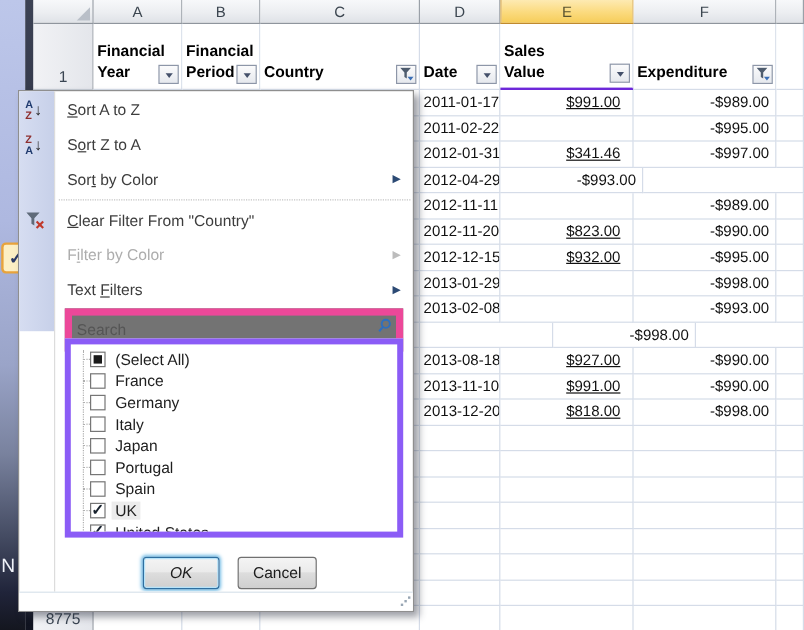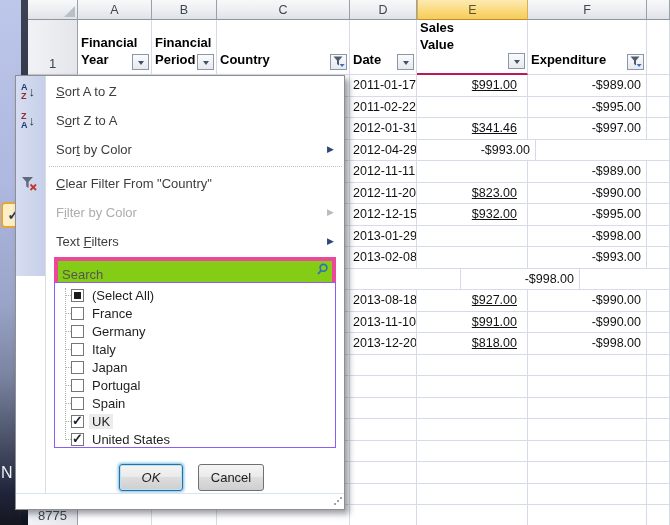--- a/index.html
+++ b/index.html
@@ -33,21 +33,21 @@
 
   .row1{height:55px;}
   .gutter{background:linear-gradient(90deg,#f1f2f5,#e4e6eb);
     border-right:1px solid #9aa0a8;border-bottom:1px solid #c6ccd4;
     font-size:13px;color:#3a4552;display:flex;align-items:flex-end;justify-content:center;padding-bottom:3px;}
   .grow .gutter{align-items:center;padding-bottom:0;}
   .hcell{position:relative;border-right:1px solid #d5dce8;border-bottom:1px solid #d5dce8;
     background:#fff;font-weight:700;font-size:13px;color:#000;
     display:flex;flex-direction:column;justify-content:flex-end;
     padding:0 2px 6px 3px;line-height:17px;}
-  .hcell.active{border-bottom:2px solid #be185d;padding-bottom:20px;}
+  .hcell.active{border-bottom:2px solid #6d28d9;padding-bottom:5px;}
   .hbtn{position:absolute;right:2px;bottom:4px;width:17px;height:16px;
     border:1px solid #8d96a8;background:linear-gradient(#fbfbfc,#e6e9ee);
     display:flex;align-items:center;justify-content:center;}
   .dd{width:0;height:0;border:3.5px solid transparent;border-top:4.5px solid #44506a;margin-top:4px;}
 
   .grow{height:21.5px;}
   .gcell{border-right:1px solid #d5dce8;border-bottom:1px solid #d5dce8;
     font-size:12.5px;color:#111;line-height:20.5px;overflow:hidden;white-space:nowrap;}
   .gcell.left{padding-left:3px;}
   .gcell.money{text-align:right;}
@@ -66,28 +66,28 @@
   .mi .key{text-decoration:underline;}
   .mi.disabled{color:#adadad;}
   .micon{position:absolute;left:5px;top:4px;width:24px;height:21px;display:flex;align-items:center;}
   .sletters{display:flex;flex-direction:column;font-size:9px;font-weight:700;line-height:8.5px;}
   .sarrow{font-size:13px;color:#2b2b2b;line-height:18px;margin-left:1px;}
   .marrow{position:absolute;right:10px;top:0;font-size:9px;color:#2c4a74;}
   .mi.disabled .marrow{color:#bcbcbc;}
   .msep{height:1px;border-top:1px dotted #c3c3c3;margin:2px 2px 2px 33px;}
 
   .search{position:absolute;left:38px;top:181px;width:282px;height:36px;
-    border:4px solid #ec4899;background:#84cc16;}
+    border:6px solid #ec4899;background:#737373;}
   .search input{width:100%;height:100%;border:none;outline:none;
     font-family:"Liberation Sans",sans-serif;font-size:13px;padding:0 20px 1px 4px;color:#222;background:transparent;}
   .search input::placeholder{color:#555;opacity:1;}
   .mag{position:absolute;right:3px;top:2px;}
 
   .listbox{position:absolute;left:38px;top:206px;width:282px;height:166px;
-    border:1px solid #8b5cf6;background:#fff;padding-top:3px;overflow:hidden;}
+    border:5px solid #8b5cf6;background:#fff;padding-top:3px;overflow:hidden;}
   .listbox::before{content:"";position:absolute;left:10px;top:5px;height:150px;border-left:1px dotted #b0b0b0;}
   .li{position:relative;height:18px;display:flex;align-items:center;padding-left:16px;color:#1f1f1f;}
   .li::before{content:"";position:absolute;left:10px;top:9px;width:6px;border-top:1px dotted #b0b0b0;}
   .cb{position:relative;width:13px;height:13px;border:1px solid #767676;background:#fff;margin-right:5px;flex:none;}
   .cb.indeterminate::after{content:"";position:absolute;left:2px;top:2px;right:2px;bottom:2px;background:#1a1a1a;}
   .cb.checked::after{content:"✓";position:absolute;left:0;top:-3px;font-size:13px;font-weight:700;color:#18222e;}
   .lbl{padding:0 3px;}
   .lbl.focus{background:#ececec;}
 
   .btn{position:absolute;height:27px;border:1px solid #707070;border-radius:3px;

